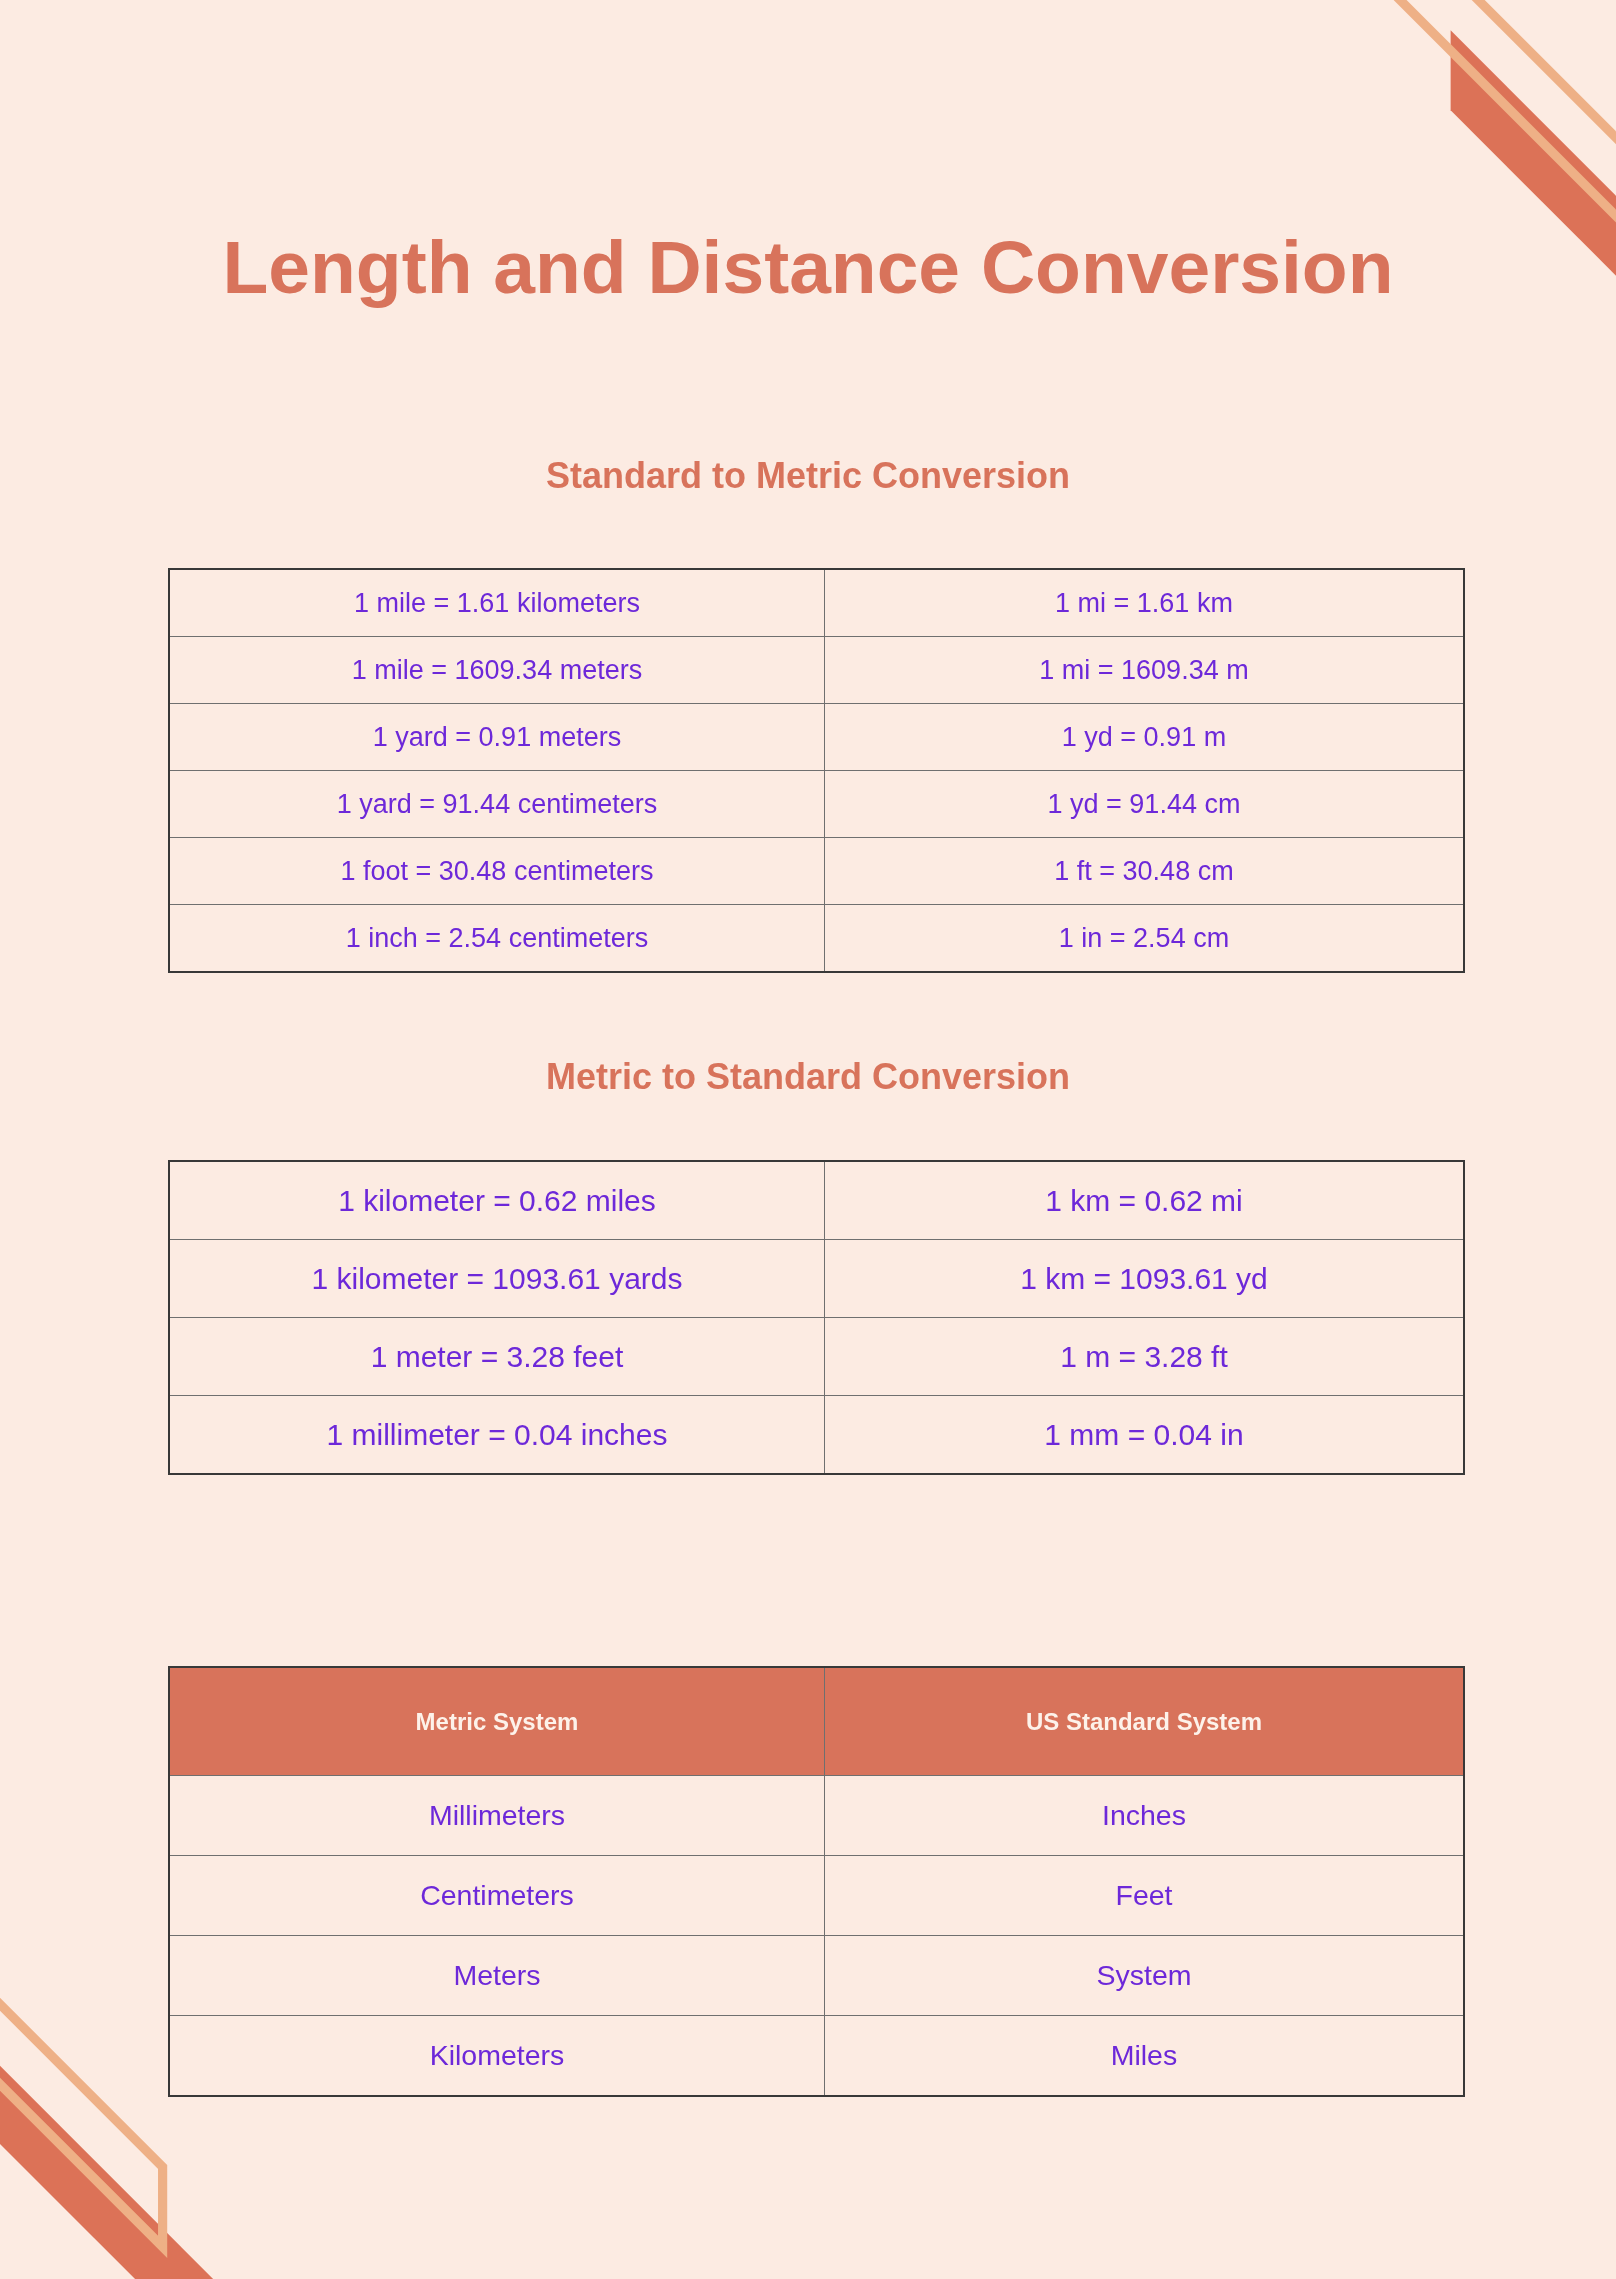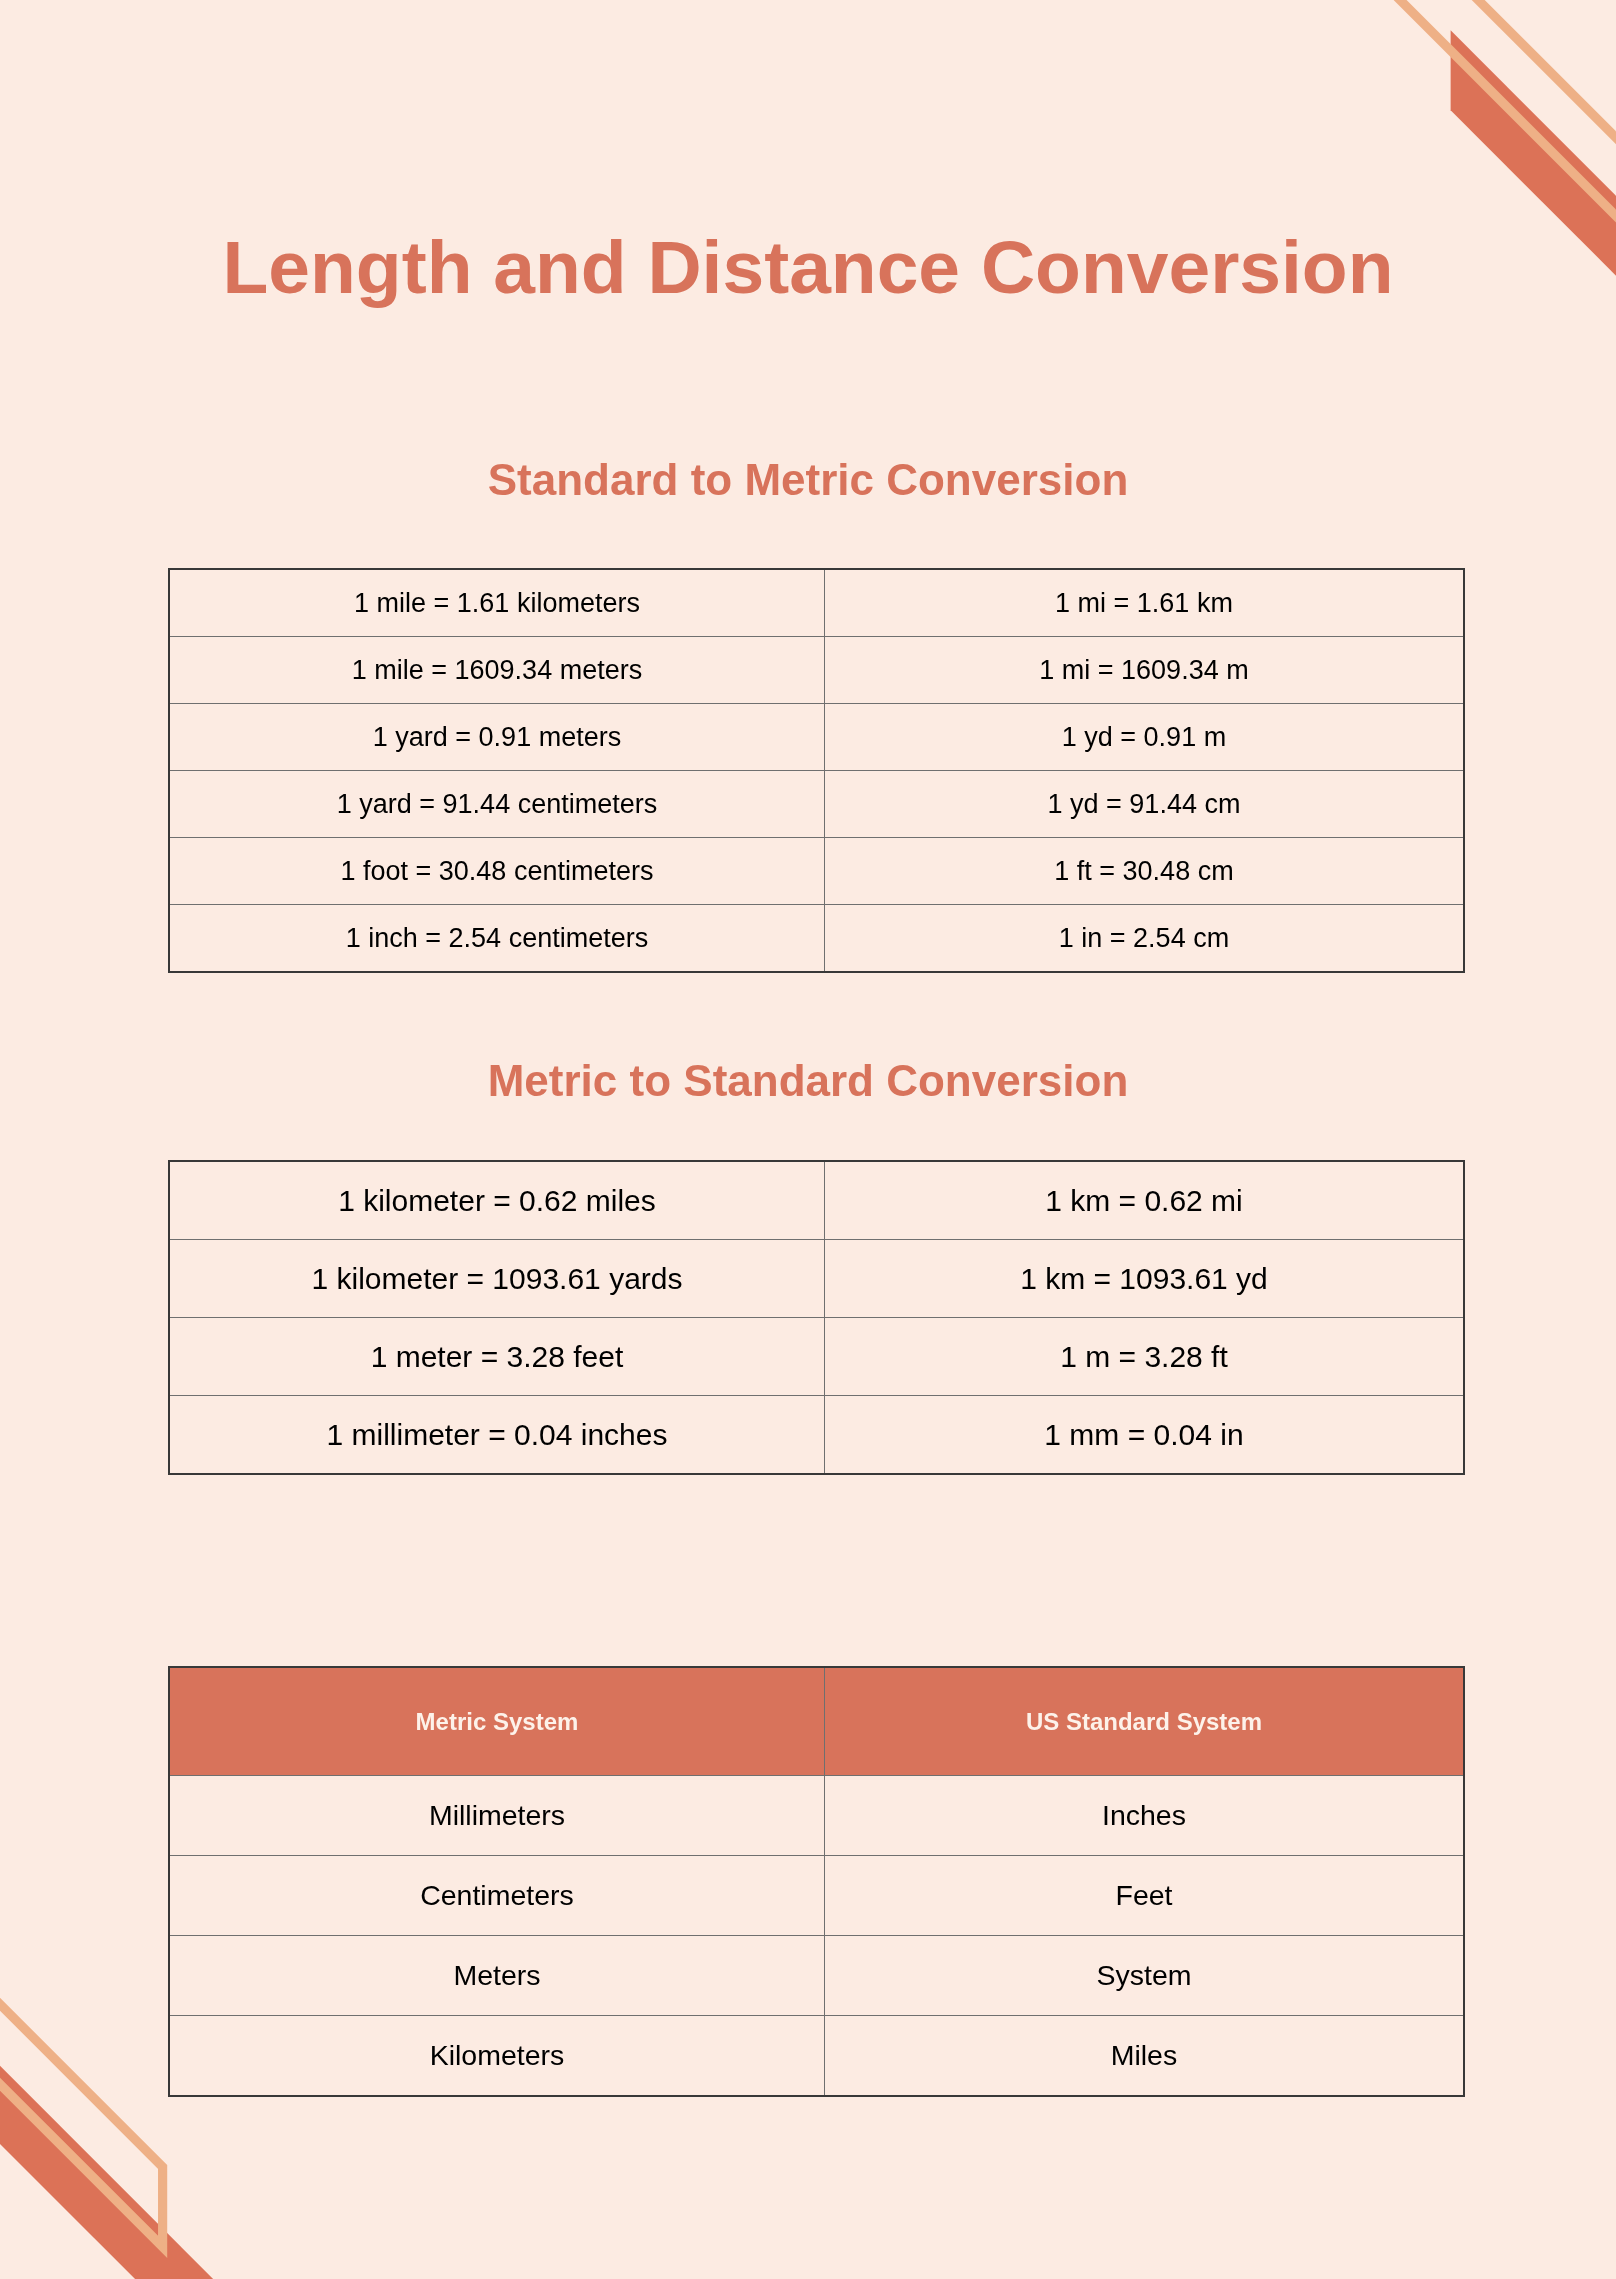--- a/index.html
+++ b/index.html
@@ -22,42 +22,42 @@
     font-weight: bold;
     color: #d8735b;
     margin: 0;
   }
 
   .section-heading {
     position: absolute;
     left: 0;
     width: 100%;
     text-align: center;
-    font-size: 44px;
+    font-size: 36px;
     font-weight: bold;
     color: #d8735b;
     margin: 0;
   }
   #heading-std-metric { top: 455px; }
   #heading-metric-std { top: 1056px; }
 
   table.conv {
     position: absolute;
     left: 168px;
     width: 1297px;
     border-collapse: collapse;
     table-layout: fixed;
     border: 2.8px solid #383838;
   }
   table.conv td, table.conv th {
     border: 1.8px solid #6f6f6f;
     text-align: center;
     vertical-align: middle;
     padding: 0;
-    color: #000000;
+    color: #6d28d9;
     font-weight: normal;
   }
   td.col-left, th.col-left { width: 50.5%; }
 
   #table-std-metric { top: 568px; }
   #table-std-metric td { height: 66px; font-size: 27px; }
 
   #table-metric-std { top: 1160px; }
   #table-metric-std td { height: 77px; font-size: 30px; }
 

